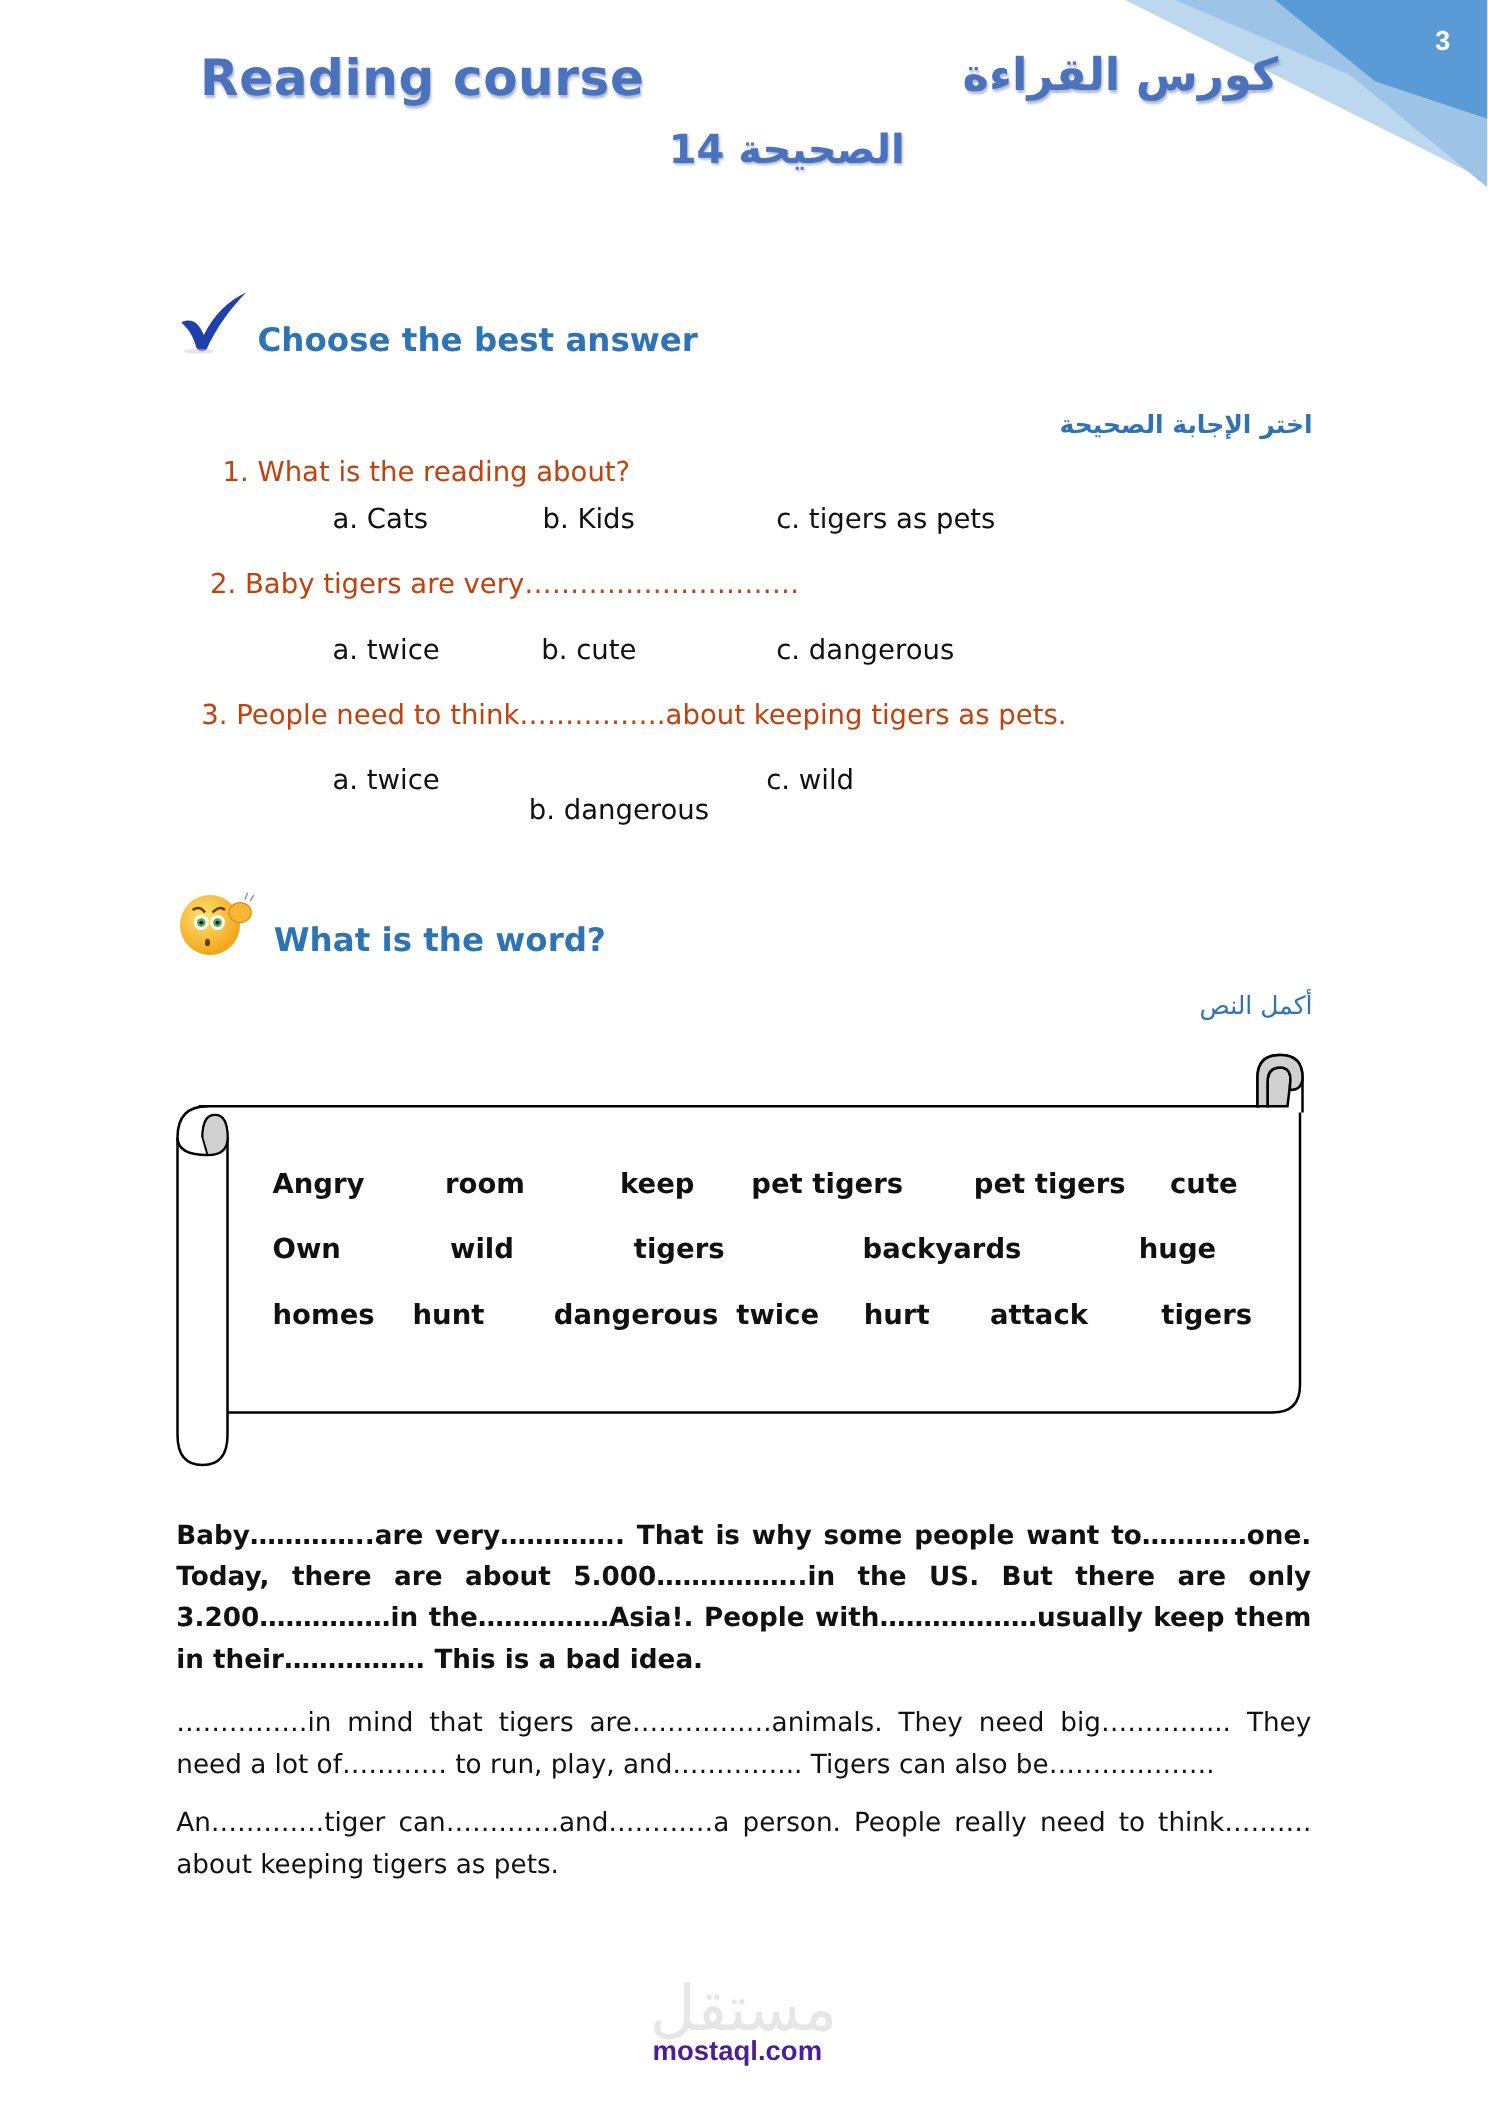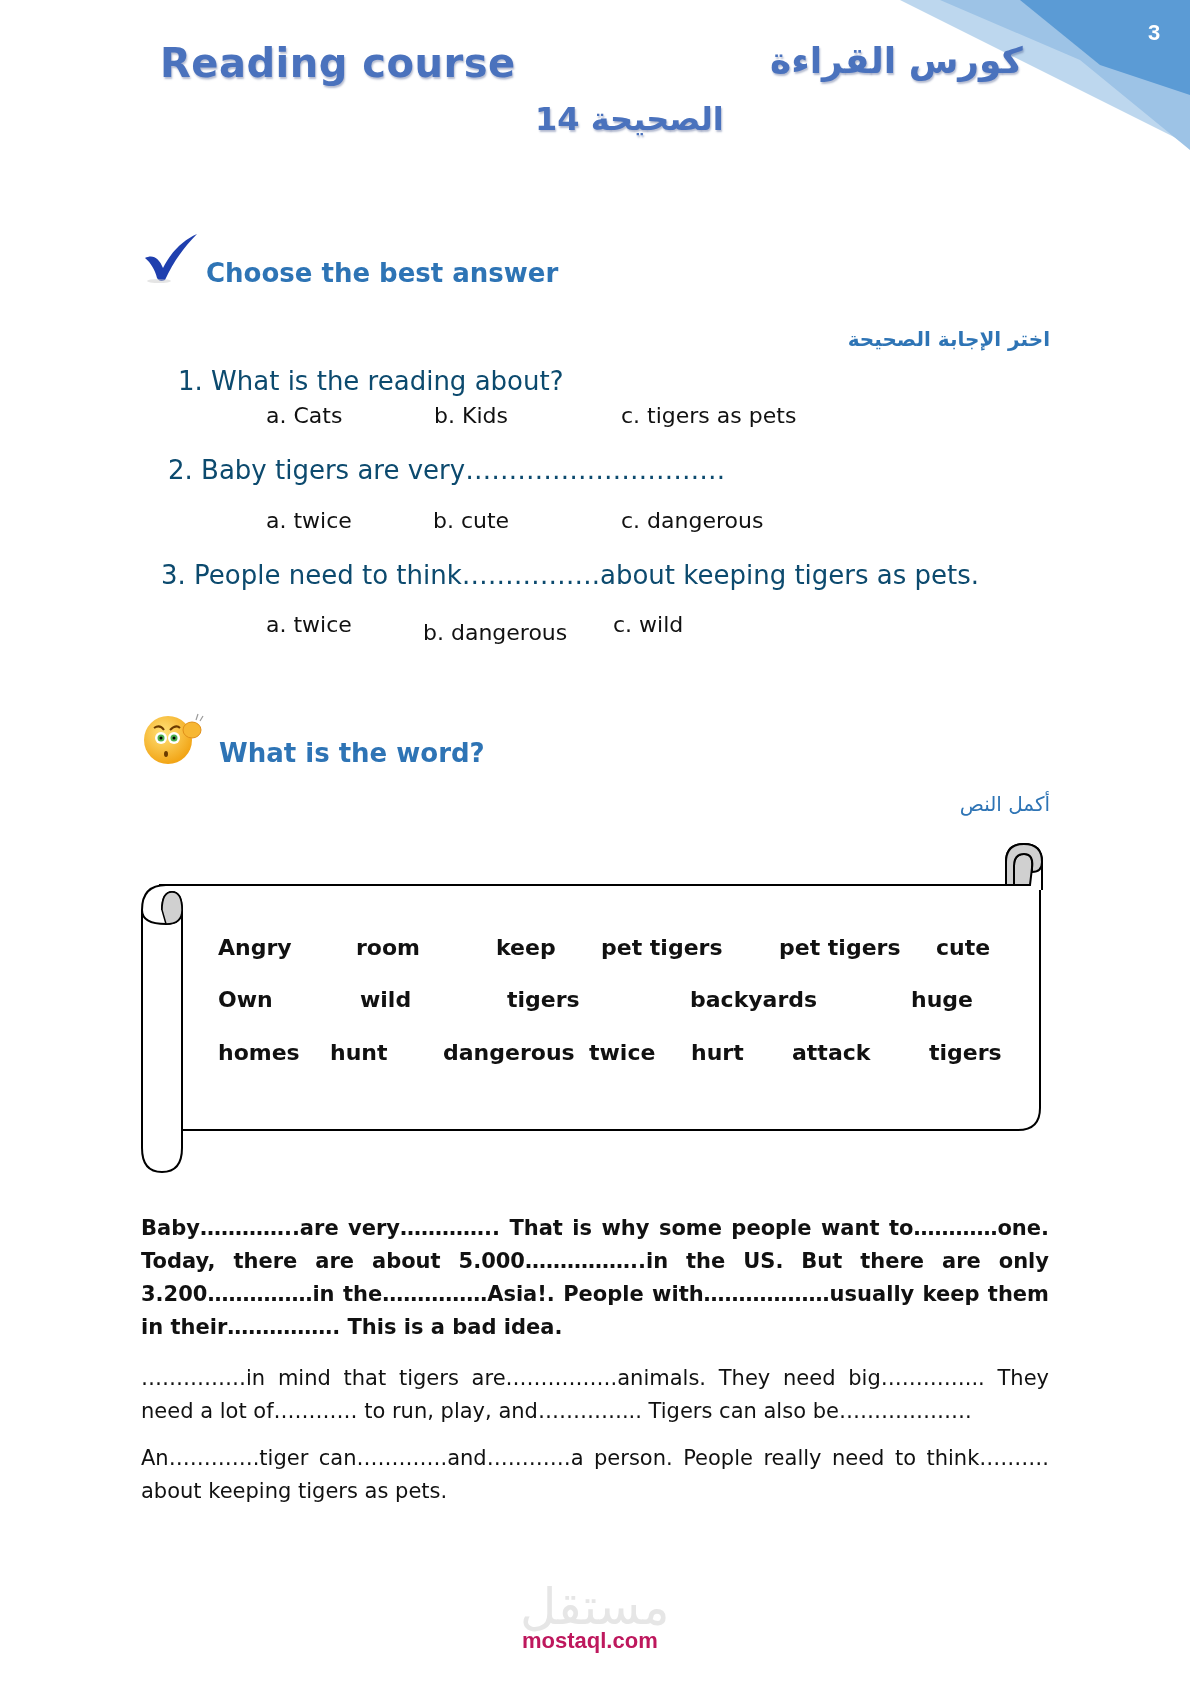--- a/index.html
+++ b/index.html
@@ -10,28 +10,28 @@
   .page-num { position: absolute; left: 1148px; top: 20px; font-family: "Liberation Sans", sans-serif;
               font-weight: bold; font-size: 22px; color: #ffffff; }
   .title-en { left: 160px; top: 40px; font-family: "DejaVu Sans", sans-serif; font-weight: bold; font-size: 40px;
               color: #4a72bd; text-shadow: 1px 2px 2px rgba(40,60,120,0.35); letter-spacing: 0.5px; }
   .title-ar { left: 770px; top: 40px; font-family: "DejaVu Sans", sans-serif; font-weight: bold; font-size: 36px;
               color: #4a72bd; direction: rtl; text-shadow: 1px 2px 2px rgba(40,60,120,0.35); }
   .episode { left: 535px; top: 100px; font-family: "DejaVu Sans", sans-serif; font-weight: bold; font-size: 32px;
              color: #4a72bd; text-shadow: 1px 2px 2px rgba(40,60,120,0.35); direction: rtl; }
   .section-title { font-family: "DejaVu Sans", sans-serif; font-weight: bold; font-size: 26px; color: #2e74b5; }
   .ar-instr { font-family: "DejaVu Sans", sans-serif; font-size: 20px; color: #2e74b5; direction: rtl; font-weight: bold; }
-  .q { font-size: 26px; font-family: "DejaVu Sans", sans-serif; color: #0c4a6e; white-space: nowrap; }
+  .q { font-size: 22px; font-family: "DejaVu Sans", sans-serif; color: #c2410c; white-space: nowrap; }
   .opt { font-size: 22px; font-family: "DejaVu Sans", sans-serif; color: #111; white-space: nowrap; position: absolute; }
   .word { position: absolute; font-size: 22px; font-weight: bold; font-family: "DejaVu Sans", sans-serif; color: #111; white-space: nowrap; }
   .para { position: absolute; left: 141px; width: 908px; font-size: 21px; font-weight: bold;
           font-family: "DejaVu Sans", sans-serif; line-height: 33px; text-align: justify; color: #111; }
   .para2 { font-weight: normal; }
   .watermark-ar { left: 520px; top: 1578px; font-size: 50px; font-weight: normal; color: #e6e6e6; font-family: "DejaVu Sans", sans-serif; direction: rtl; }
-  .watermark-en { left: 522px; top: 1628px; font-size: 22px; font-weight: bold; color: #be185d; font-family: "Liberation Sans", sans-serif; }
+  .watermark-en { left: 522px; top: 1628px; font-size: 22px; font-weight: bold; color: #4c1d95; font-family: "Liberation Sans", sans-serif; }
 </style>
 </head>
 <body>
 
 <svg class="corner" viewBox="0 0 320 160" width="320" height="160">
   <polygon points="30,0 320,0 320,145" fill="#bdd7ee"></polygon>
   <polygon points="70,0 320,0 320,150 210,60" fill="#9dc3e6"></polygon>
   <polygon points="150,0 320,0 320,95 230,65" fill="#5b9bd5"></polygon>
 </svg>
 <div class="page-num">3</div>
@@ -55,21 +55,21 @@
 <div class="opt" style="left:434px; top:403px;">b. Kids</div>
 <div class="opt" style="left:621px; top:403px;">c. tigers as pets</div>
 
 <div class="abs q" style="left:168px; top:455px;">2. Baby tigers are very…………………………</div>
 <div class="opt" style="left:266px; top:508px;">a. twice</div>
 <div class="opt" style="left:433px; top:508px;">b. cute</div>
 <div class="opt" style="left:621px; top:508px;">c. dangerous</div>
 
 <div class="abs q" style="left:161px; top:560px;">3. People need to think…………….about keeping tigers as pets.</div>
 <div class="opt" style="left:266px; top:612px;">a. twice</div>
-<div class="opt" style="left:423px; top:620px;">b. dangerous</div>
+<div class="opt" style="left:423px; top:636px;">b. dangerous</div>
 <div class="opt" style="left:613px; top:612px;">c. wild</div>
 
 <svg class="abs" style="left:140px; top:708px;" width="68" height="60" viewBox="0 0 68 60">
   <defs>
     <radialGradient id="fg" cx="40%" cy="35%" r="65%">
       <stop offset="0%" stop-color="#ffe27a"></stop>
       <stop offset="100%" stop-color="#f2a516"></stop>
     </radialGradient>
   </defs>
   <circle cx="28" cy="32" r="24" fill="url(#fg)"></circle>

